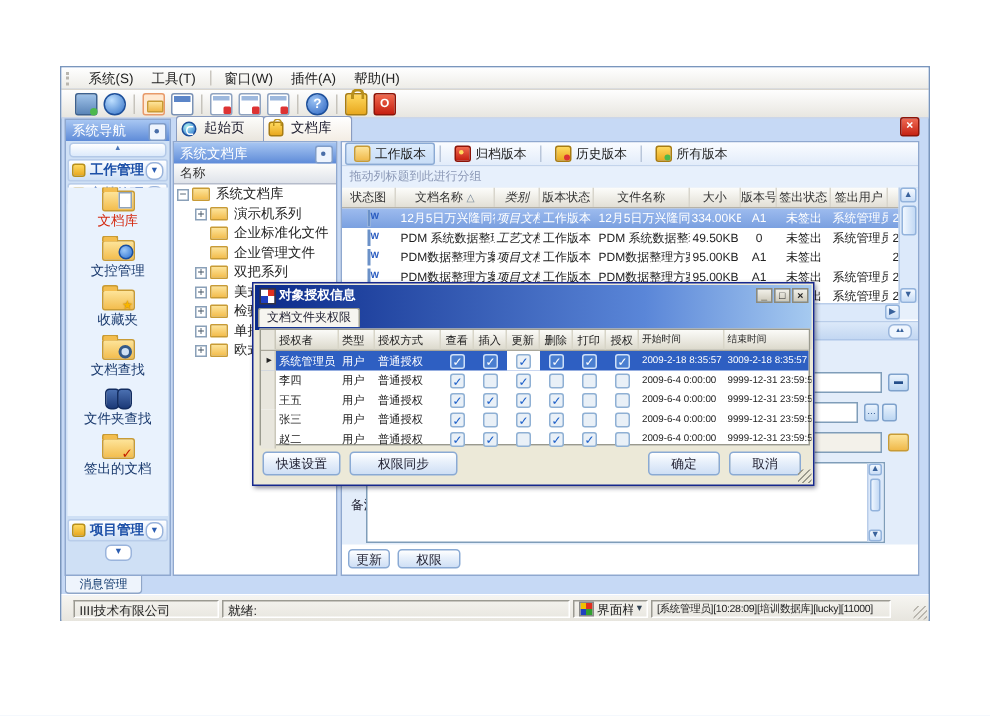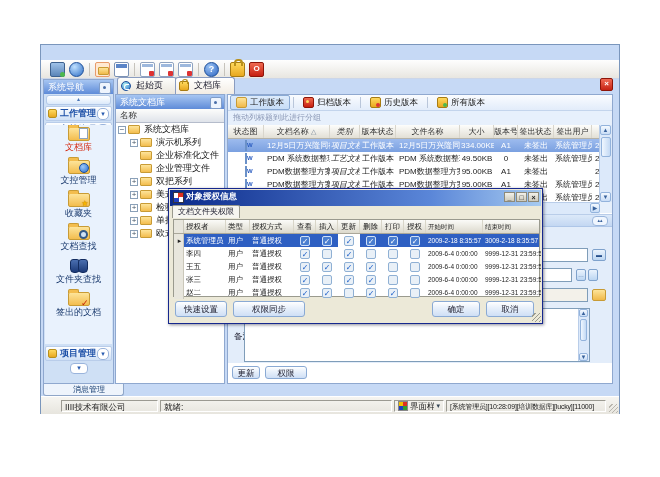--- a/index.html
+++ b/index.html
@@ -79,27 +79,27 @@
   .binoculars-icon::before{content:"";position:absolute;left:2px;top:0;width:8px;height:12px;background:linear-gradient(#4a6fb0,#1c3a78);border:1px solid #122c60;border-radius:3px 3px 4px 4px;}
   .binoculars-icon::after{content:"";position:absolute;right:2px;top:0;width:8px;height:12px;background:linear-gradient(#4a6fb0,#1c3a78);border:1px solid #122c60;border-radius:3px 3px 4px 4px;}
   .folder-checkout-icon::after{content:"✓";position:absolute;right:0;bottom:-3px;font-size:9px;font-weight:bold;color:#c42000;}
   .side-sec.bottom{position:absolute;left:1px;right:1px;top:266px;margin:0;}
   .side-float{position:absolute;left:26px;top:283px;width:16px;height:9px;background:#fff;
               border:1px solid #9ab4dc;border-radius:4px;font-size:7px;line-height:8px;text-align:center;color:#2a5cb0;}
 
   
   .msgtab{position:absolute;left:2px;top:339px;width:50px;height:11px;background:#eef4fc;
           border:1px solid #8fa6c8;border-top:none;border-radius:0 0 3px 3px;
-          font-size:8px;line-height:11px;text-align:left;color:#123a6e;padding-left:29px;}
+          font-size:8px;line-height:11px;text-align:center;color:#123a6e;}
   .statusbar{position:absolute;left:0;top:351px;width:100%;height:17px;
              background:linear-gradient(#f6f5f1,#e7e5de);border-top:1px solid #fff;
              display:flex;align-items:center;font-size:8.5px;}
   .st{height:12px;border:1px solid;border-color:#9b9a92 #ffffff #ffffff #9b9a92;
       margin:0 1px;padding:0 3px;line-height:12px;box-sizing:border-box;}
-  .st1{width:97px;margin-left:20px;}
+  .st1{width:97px;margin-left:8px;}
   .st2{width:232px;}
   .st3{width:50px;display:flex;align-items:center;gap:2px;}
   .st4{width:160px;font-size:7px;letter-spacing:-0.2px;}
   .style-ico{width:8px;height:8px;flex:none;background:conic-gradient(#e03020 0 25%,#30a030 0 50%,#2040c0 0 75%,#f0c000 0);border:1px solid #888;}
   .caret{font-size:7px;color:#345;}
   .st-grip{position:absolute;right:1px;bottom:1px;width:9px;height:9px;
      background:repeating-linear-gradient(135deg,transparent 0 2px,#b9b6ae 2px 3px);}
 
   
   .tabbar{position:absolute;left:74px;top:32px;right:3px;height:17px;}
@@ -188,21 +188,21 @@
   .rb-sb{position:absolute;right:0;top:0;bottom:0;width:10px;background:#dce9fa;border-left:1px solid #b9cde9;}
 
   .xbtn{border:1px solid #8aaad4;border-radius:3px;background:linear-gradient(#ffffff,#e9f1fb 40%,#cfdff5);
         font-size:8.5px;color:#223;text-align:center;box-sizing:border-box;cursor:pointer;}
   .btn-update{position:absolute;left:4px;top:271px;width:28px;height:13px;line-height:12px;}
   .btn-perm{position:absolute;left:37px;top:271px;width:42px;height:13px;line-height:12px;}
 
   
   .dialog{position:absolute;left:168px;top:188px;width:375px;height:136px;z-index:30;
           background:#ece9d8;border:1px solid #16288e;box-shadow:1px 1px 3px rgba(0,0,30,.45);box-sizing:border-box;}
-  .dlg-title{position:absolute;left:1px;top:1px;right:1px;height:16px;
+  .dlg-title{position:absolute;left:1px;top:1px;right:1px;height:30px;
              background:linear-gradient(90deg,#0b2a8a,#5a86d8 70%,#a6caf0);
              color:#fff;font-size:8.5px;font-weight:bold;line-height:13px;padding-left:16px;}
   .dlg-ico{position:absolute;left:3px;top:2px;width:9px;height:9px;
            background:conic-gradient(#e03020 0 25%,#fff 0 50%,#2040c0 0 75%,#fff 0);border:1px solid #334;}
   .dlg-btns{position:absolute;right:2px;top:2px;display:flex;gap:1px;}
   .dlg-b{width:11px;height:10px;background:linear-gradient(#f2f1ea,#cdc9ba);border:1px solid #8d8a7a;
          font-size:7px;line-height:9px;text-align:center;color:#222;box-sizing:border-box;}
   .dlg-tab{position:absolute;left:3px;top:16px;height:12px;background:#f6f5f0;border:1px solid #9a9a8e;
            border-bottom:none;border-radius:2px 2px 0 0;font-size:8px;line-height:12px;padding:0 5px;color:#223;}
   .dlg-grid{position:absolute;left:4px;top:30px;width:367px;height:78px;background:#fff;border:1px solid #9a9a8e;box-sizing:border-box;}
@@ -232,20 +232,29 @@
   .b-cancel{left:317px;top:112px;width:48px;}
   .dlg-grip{position:absolute;right:1px;bottom:1px;width:9px;height:9px;
      background:repeating-linear-gradient(135deg,transparent 0 2px,#9a9a8e 2px 3px);}
 </style>
 </head>
 <body>
 
 <div class="stage">
   <div class="app">
 
+    <div class="menubar">
+      <span class="menu-grip"></span>
+      <span class="menu-item">系统(S)</span>
+      <span class="menu-item">工具(T)</span>
+      <span class="menu-sep"></span>
+      <span class="menu-item">窗口(W)</span>
+      <span class="menu-item">插件(A)</span>
+      <span class="menu-item">帮助(H)</span>
+    </div>
 
     <div class="toolbar">
       <span class="tbi i-monitor"></span>
       <span class="tbi i-globe"></span>
       <span class="tb-sep"></span>
       <span class="tbi i-folder-hl"></span>
       <span class="tbi i-computer"></span>
       <span class="tb-sep"></span>
       <span class="tbi i-win"></span>
       <span class="tbi i-win"></span>

